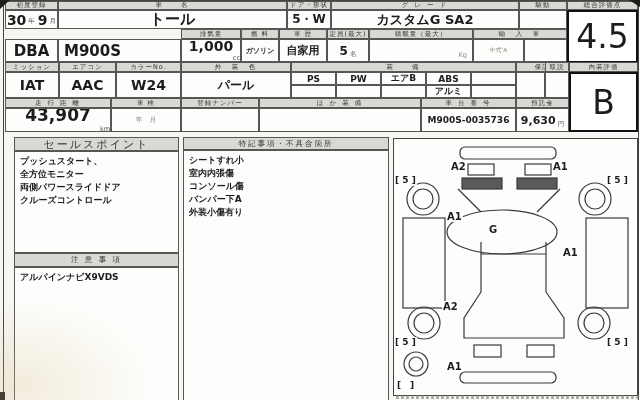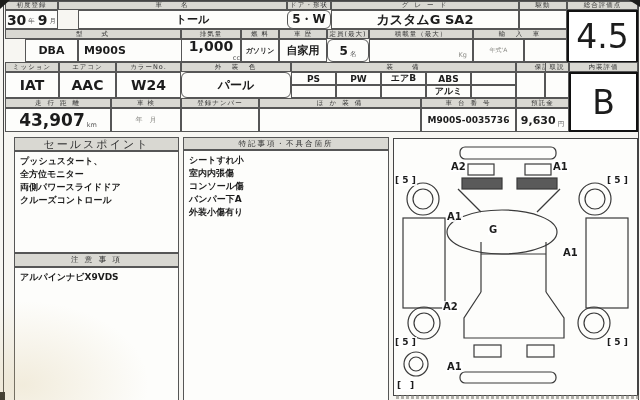--- a/index.html
+++ b/index.html
@@ -5,22 +5,22 @@
   html,body{margin:0;padding:0;background:#8f8d88;}
   #scan{position:relative;width:640px;height:400px;background:#f7f6f2;overflow:hidden;
         font-family:"DejaVu Sans","Liberation Sans",sans-serif;color:#1c1c1c;}
   #sheet{position:absolute;left:3px;top:0;width:634px;height:400px;
          border-left:1px solid #444;border-right:1px solid #444;border-top:1px solid #444;}
   .cell{position:absolute;box-sizing:border-box;border:1px solid #565656;background:#fdfdfb;
         display:flex;align-items:center;justify-content:center;overflow:hidden;white-space:nowrap;}
   .hdr{background:#d9d8d2;font-size:6.5px;color:#333;letter-spacing:2px;font-weight:500;}
   .hdr.small{letter-spacing:1px;}
   .val{font-weight:600;}
-  .big{font-size:11px;margin-left:20px;}
-  .med{font-size:12px;border-radius:6px;}
+  .big{font-size:15px;}
+  .med{font-size:12px;}
   .sm{font-size:9px;}
   .tiny{font-size:7px;}
   .unit{font-size:6.5px;color:#555;font-weight:400;margin-left:2px;align-self:flex-end;padding-bottom:2px;}
   .faint{color:#8b8b86;font-weight:400;}
   .scorebox{border:2px solid #111;font-size:33px;font-weight:400;background:#fff;}
   .leftalign{justify-content:flex-start;padding-left:5px;}
   .rightalign{justify-content:flex-end;padding-right:5px;}
   .textblock{position:absolute;box-sizing:border-box;border:1px solid #565656;background:#fdfdfb;
              padding:3px 5px;font-size:9px;font-weight:600;line-height:13px;overflow:hidden;}
   .textblock div{white-space:nowrap;}
@@ -53,21 +53,20 @@
         <span class="unit">年</span>
       <span style="margin-left:3px;">9</span>
         <span class="unit">月</span>
     </div>
     <div class="cell val big" style="left:54px;top:9px;width:229px;height:19px;">トール</div>
     <div class="cell val med" style="left:283px;top:9px;width:44px;height:19px;">5・W</div>
     <div class="cell val" style="left:327px;top:9px;width:188px;height:19px;font-size:13px;">カスタムG SA2</div>
     <div class="cell" style="left:515px;top:9px;width:48px;height:19px;"></div>
     <div class="cell scorebox" style="left:563px;top:9px;width:71px;height:53px;">4.5</div>
 
-    <div class="cell hdr" style="left:1px;top:28px;width:176px;height:10px;">型　　式</div>
     <div class="cell hdr small" style="left:177px;top:28px;width:60px;height:10px;">排気量</div>
     <div class="cell hdr small" style="left:237px;top:28px;width:38px;height:10px;">燃 料</div>
     <div class="cell hdr small" style="left:275px;top:28px;width:48px;height:10px;">車 歴</div>
     <div class="cell hdr small" style="left:323px;top:28px;width:42px;height:10px;">定員(最大)</div>
     <div class="cell hdr small" style="left:365px;top:28px;width:104px;height:10px;">積載量（最大）</div>
     <div class="cell hdr" style="left:469px;top:28px;width:94px;height:10px;">輸　入　車</div>
 
     <div class="cell val big" style="left:1px;top:38px;width:53px;height:23px;">DBA</div>
     <div class="cell val big leftalign" style="left:54px;top:38px;width:123px;height:23px;">M900S</div>
     <div class="cell val" style="left:177px;top:38px;width:60px;height:23px;font-size:14px;flex-direction:column;">
@@ -116,21 +115,21 @@
     <div class="cell" style="left:541px;top:71px;width:24px;height:26px;"></div>
     <div class="cell scorebox" style="left:565px;top:71px;width:69px;height:60px;">B</div>
 
     <div class="cell hdr" style="left:1px;top:97px;width:106px;height:10px;">走 行 距 離</div>
     <div class="cell hdr small" style="left:107px;top:97px;width:70px;height:10px;">車 検</div>
     <div class="cell hdr small" style="left:177px;top:97px;width:78px;height:10px;">登録ナンバー</div>
     <div class="cell hdr" style="left:255px;top:97px;width:162px;height:10px;">ほ か 装 備</div>
     <div class="cell hdr" style="left:417px;top:97px;width:95px;height:10px;">車 台 番 号</div>
     <div class="cell hdr small" style="left:512px;top:97px;width:53px;height:10px;">預託金</div>
 
-    <div class="cell val" style="left:1px;top:107px;width:106px;height:24px;font-size:17px;">
+    <div class="cell val" style="left:1px;top:107px;width:106px;height:24px;font-size:17px;flex-direction:column;">
       <span>43,907</span>
         <span class="unit">km</span>
     </div>
     <div class="cell faint tiny" style="left:107px;top:107px;width:70px;height:24px;">年　月</div>
     <div class="cell" style="left:177px;top:107px;width:78px;height:24px;"></div>
     <div class="cell" style="left:255px;top:107px;width:162px;height:24px;"></div>
     <div class="cell val sm" style="left:417px;top:107px;width:95px;height:24px;">M900S-0035736</div>
     <div class="cell val" style="left:512px;top:107px;width:53px;height:24px;font-size:11px;">
       <span>9,630</span>
         <span class="unit">円</span>

